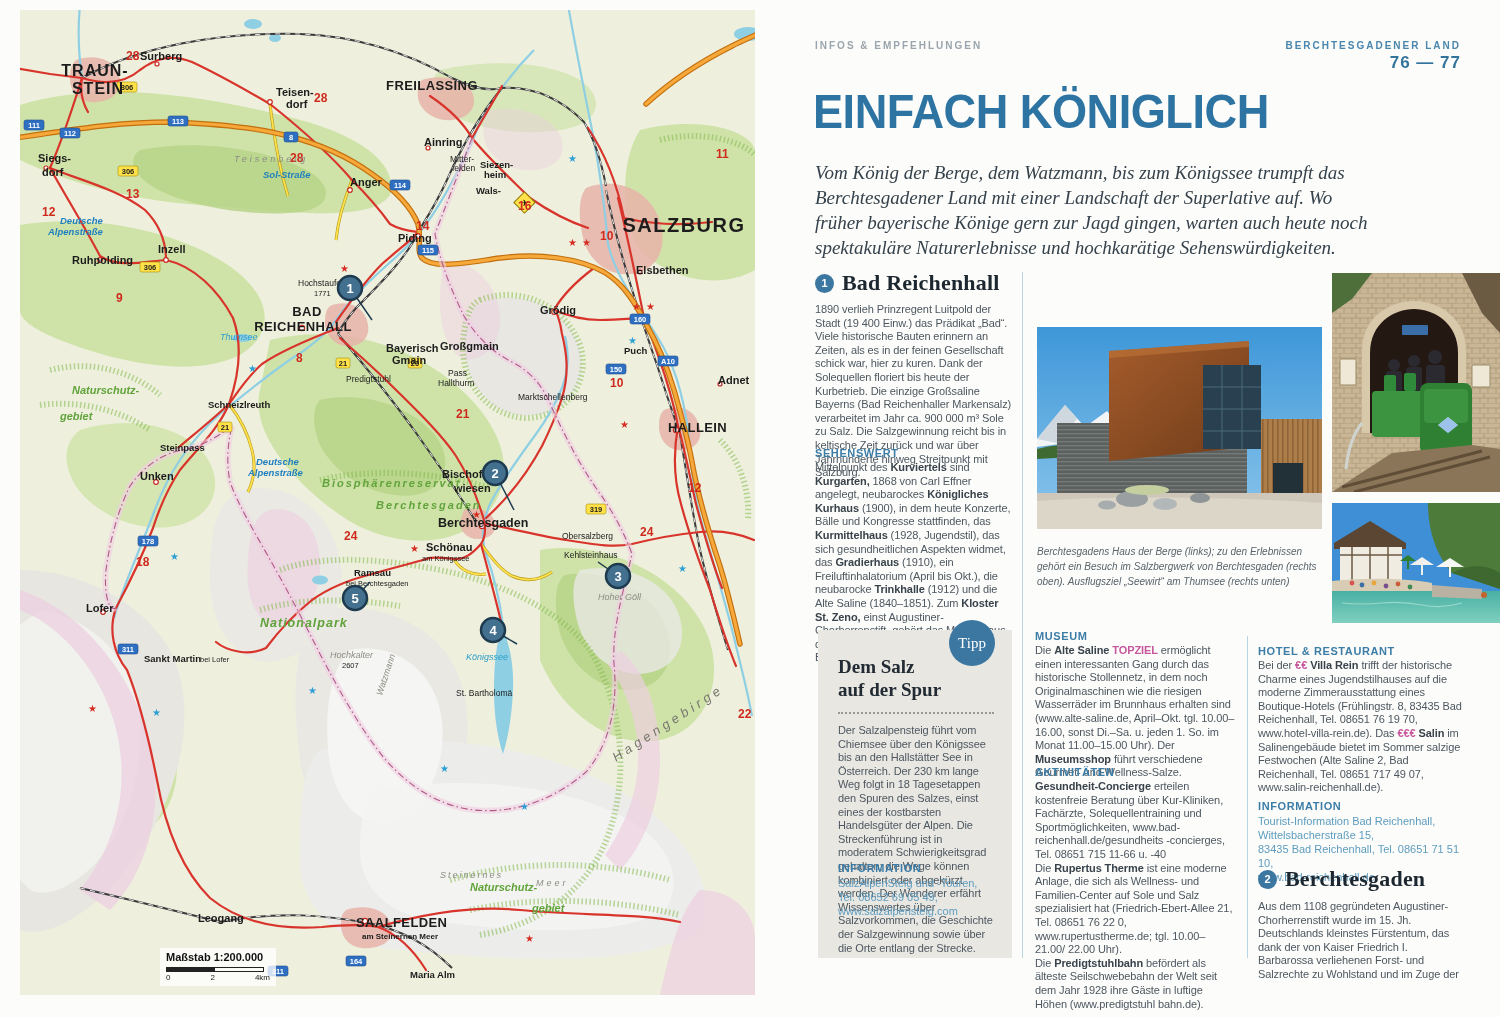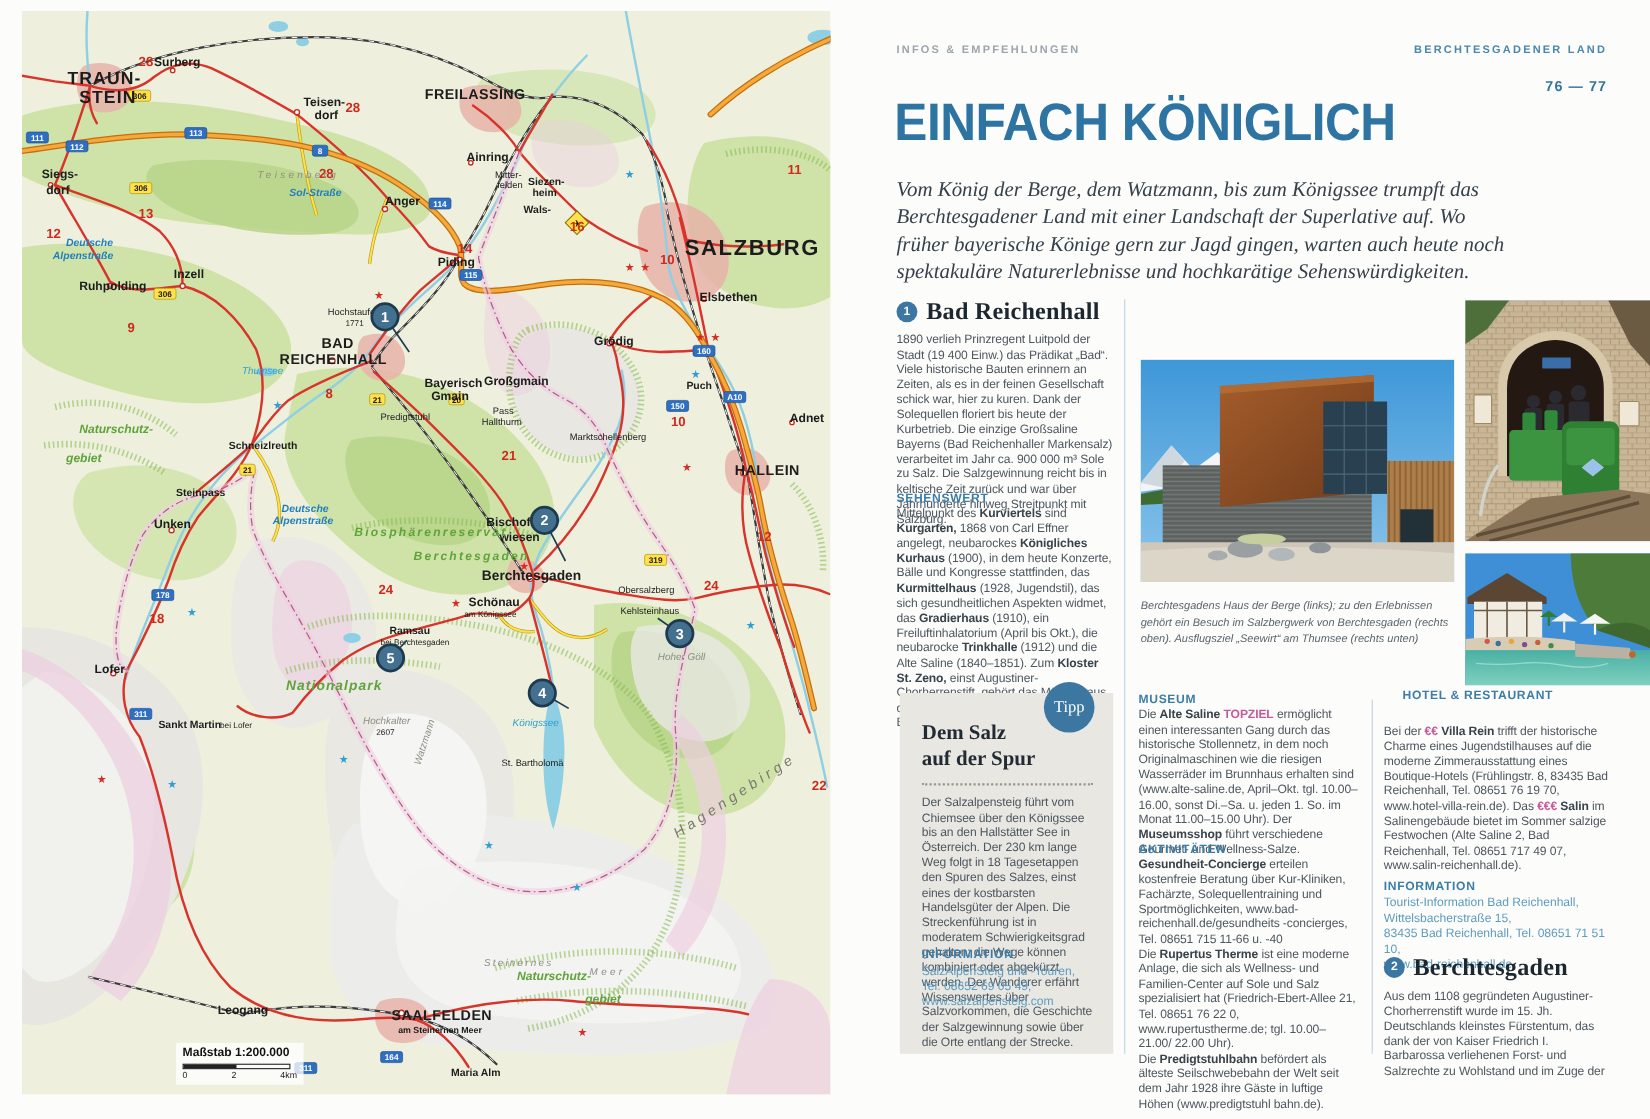--- a/index.html
+++ b/index.html
@@ -2,21 +2,21 @@
 <html><head>
 <meta charset="utf-8">
 <style>
   html,body{margin:0;padding:0;}
   body{width:1500px;height:1017px;position:relative;background:#fcfcfa;font-family:"Liberation Sans",sans-serif;overflow:hidden;}
   .abs{position:absolute;}
 
   
   .runhead{font-size:10px;letter-spacing:2px;color:#9aa5ad;font-weight:bold;}
   .runhead-r{color:#4a86ad;text-align:right;}
-  .pagenum{font-size:13px;font-weight:bold;color:#33749c;text-align:right;margin-top:20px;letter-spacing:1px;}
+  .pagenum{font-size:17px;font-weight:bold;color:#33749c;text-align:right;margin-top:2px;letter-spacing:1px;}
   .big-title{font-size:48px;font-weight:bold;color:#2e74a2;letter-spacing:-.5px;transform:scaleX(.94);transform-origin:left top;white-space:nowrap;}
   .intro{width:565px;font-family:"Liberation Serif",serif;font-style:italic;font-size:19px;line-height:25px;color:#35414b;}
   .colrule{width:1px;background:#b9d4e3;}
   .sec-head{display:flex;align-items:center;gap:8px;}
   .numdot{width:19px;height:19px;border-radius:50%;background:#3c77a2;color:#fff;font-size:11px;font-weight:bold;display:flex;align-items:center;justify-content:center;flex:0 0 19px;}
   .sec-title{font-family:"Liberation Serif",serif;font-weight:bold;font-size:22px;color:#1d2730;letter-spacing:.2px;}
   .body{font-size:11px;line-height:13.6px;color:#4d5760;letter-spacing:-.1px;}
   .body b{color:#39434c;text-align:center;}
   .cap-head{font-size:11px;font-weight:bold;letter-spacing:.6px;color:#3c7da8;}
   .pk{color:#c7589c;font-weight:bold;}
@@ -597,21 +597,21 @@
         <circle cx="54" cy="83" r="2.4" fill="#7a4f8e"></circle>
     <circle cx="66" cy="81" r="2.4" fill="#c95e3c"></circle>
         <circle cx="78" cy="84" r="2.4" fill="#3f8a56"></circle>
   </g>
   <rect x="0" y="88" width="168" height="32" fill="url(#water)"></rect>
   <polygon points="100,82 150,86 150,96 100,94" fill="#b9b2a2"></polygon>
   <circle cx="152" cy="92" r="3" fill="#c0652f"></circle>
   <path d="M10,100 Q30,102 50,100 T90,102 T130,100" stroke="#a5e0d2" stroke-width="1.2" fill="none" opacity=".8"></path>
 </svg>
 </div>
-<div class="abs cap-head" style="left:1258px;top:626px;margin-left:17px;">HOTEL &amp; RESTAURANT</div>
+<div class="abs cap-head" style="left:1258px;top:645px;">HOTEL &amp; RESTAURANT</div>
 <div class="abs body" style="left:1258px;top:659px;width:204px;">Bei der <span class="pk">€€</span> <b>Villa Rein</b> trifft der historische Charme eines Jugendstilhauses auf die moderne Zimmerausstattung eines Boutique-Hotels (Frühlingstr. 8, 83435 Bad Reichenhall, Tel. 08651 76 19 70, www.hotel-villa-rein.de). Das <span class="pk">€€€</span> <b>Salin</b> im Salinengebäude bietet im Sommer salzige Festwochen (Alte Saline 2, Bad Reichenhall, Tel. 08651 717 49 07, www.salin-reichenhall.de).</div>
 <div class="abs cap-head" style="left:1258px;top:800px;">INFORMATION</div>
 <div class="abs" style="left:1258px;top:814px;width:204px;">
   <div class="linkline">Tourist-Information Bad Reichenhall,</div>
   <div class="linkline">Wittelsbacherstraße 15,</div>
   <div class="linkline">83435 Bad Reichenhall, Tel. 08651 71 51 10,</div>
   <div class="linkline">www.bad-reichenhall.de</div>
 </div>
 <div class="abs sec-head" style="left:1258px;top:866px;width:210px;">
   <div class="numdot">2</div>

